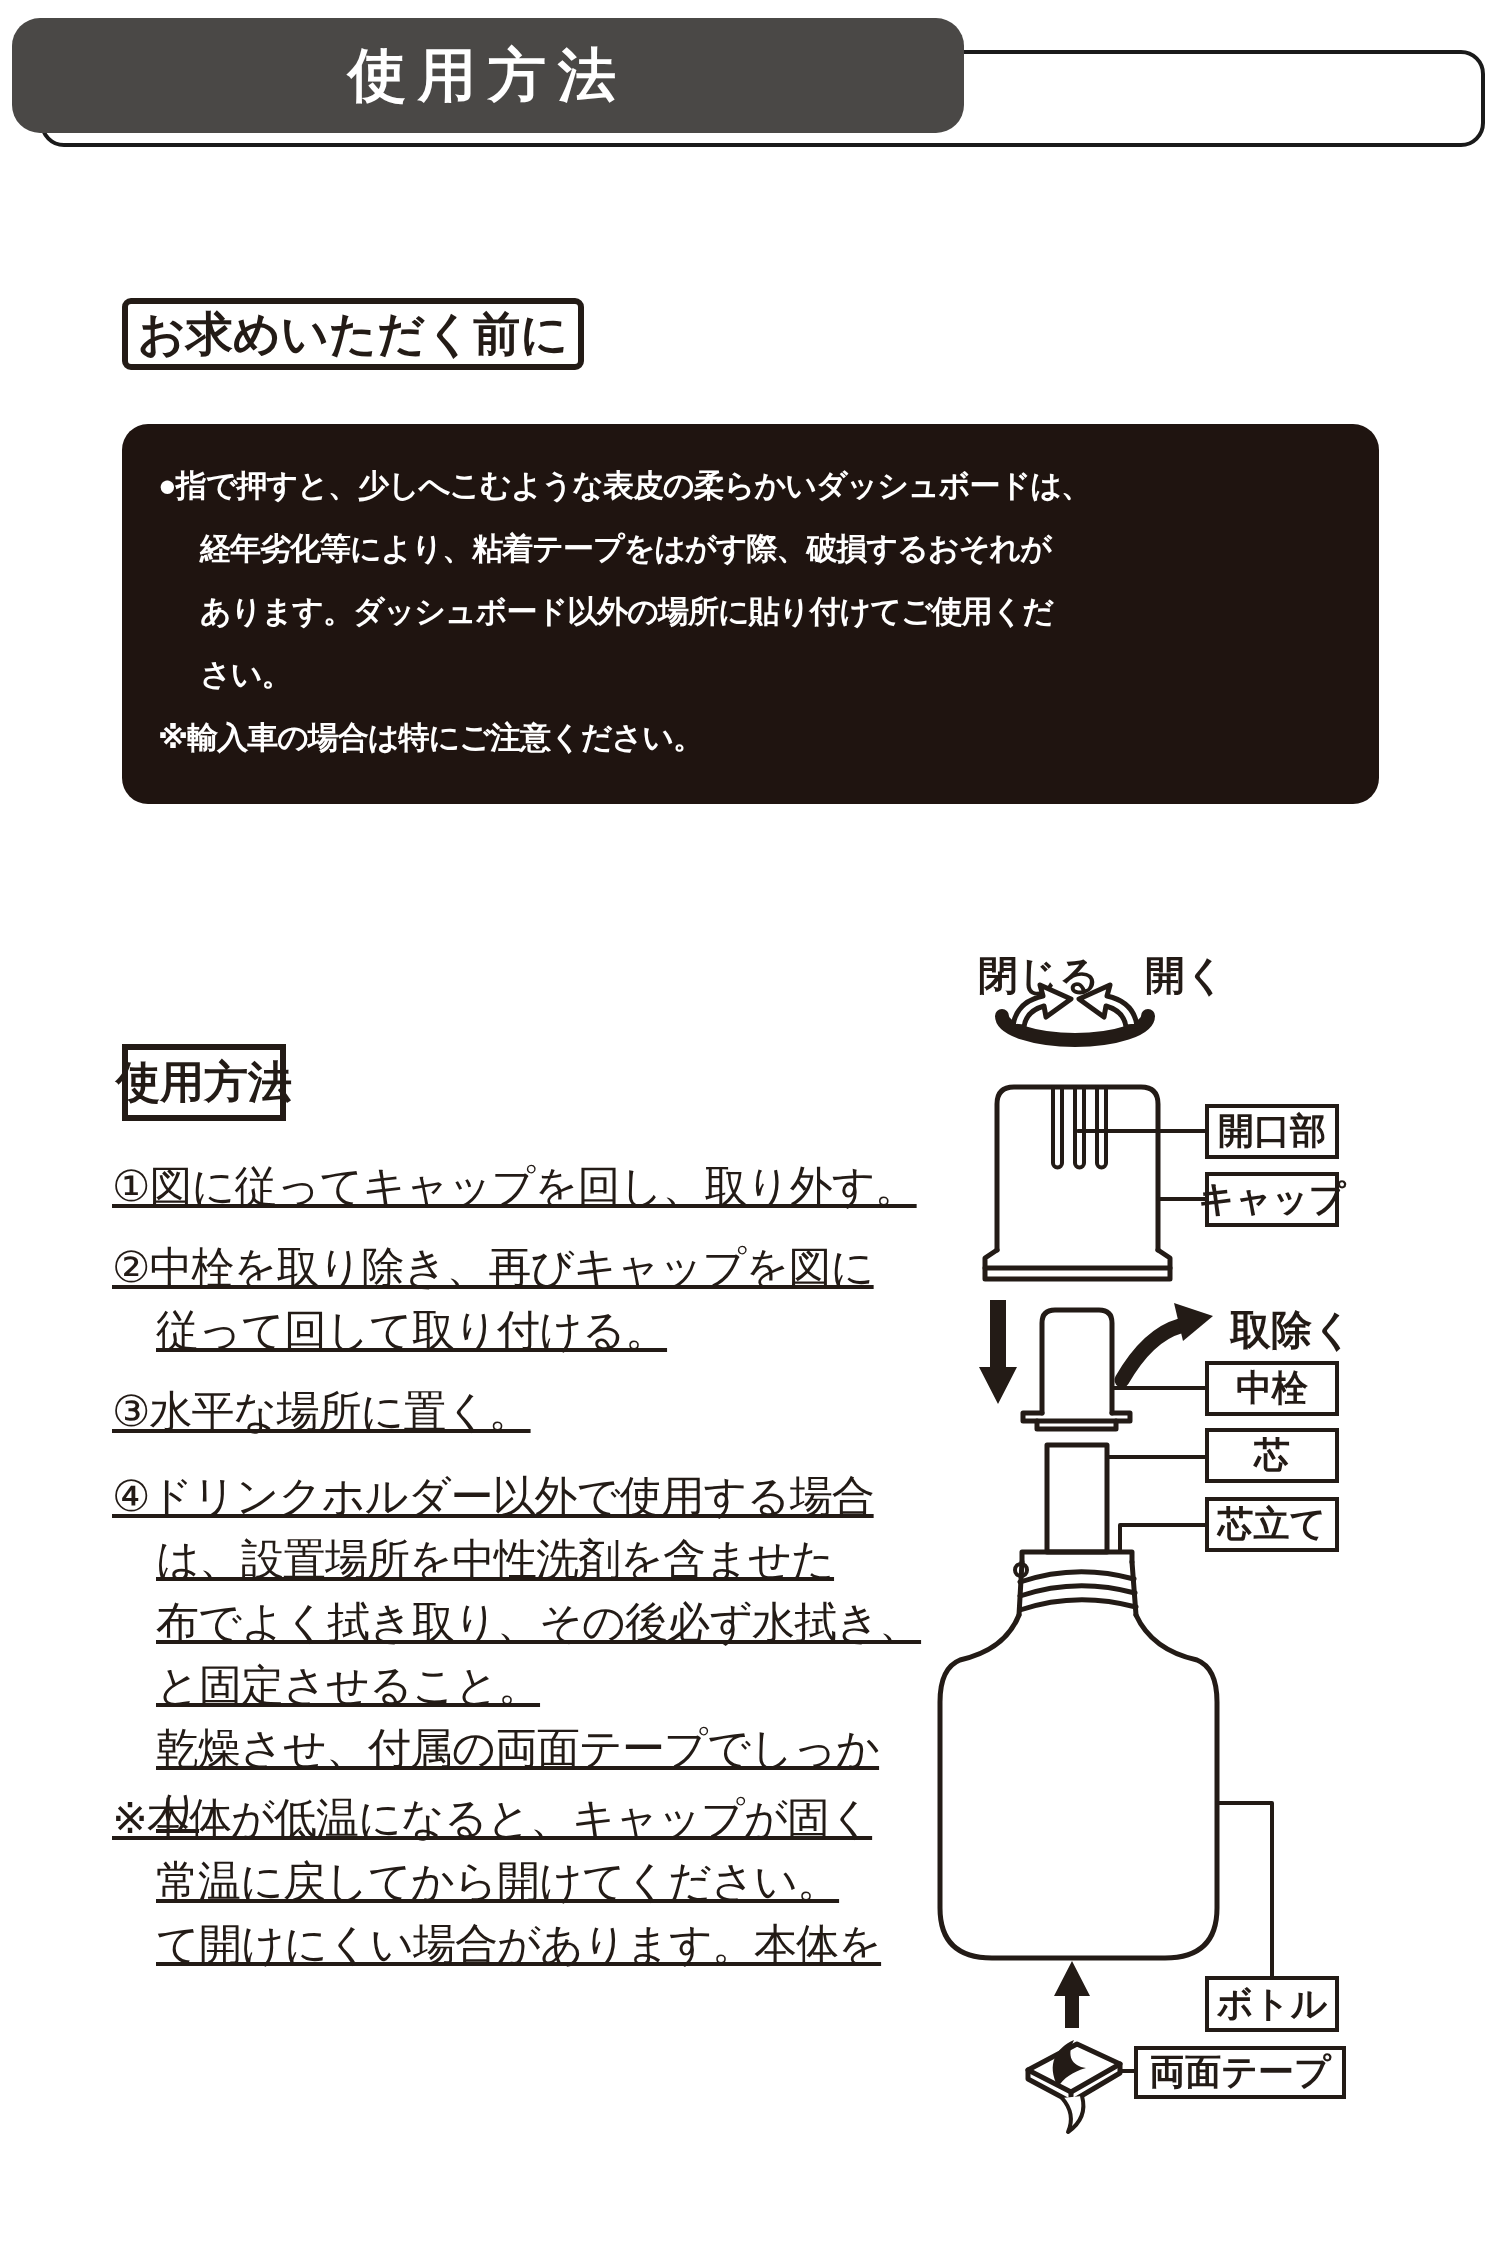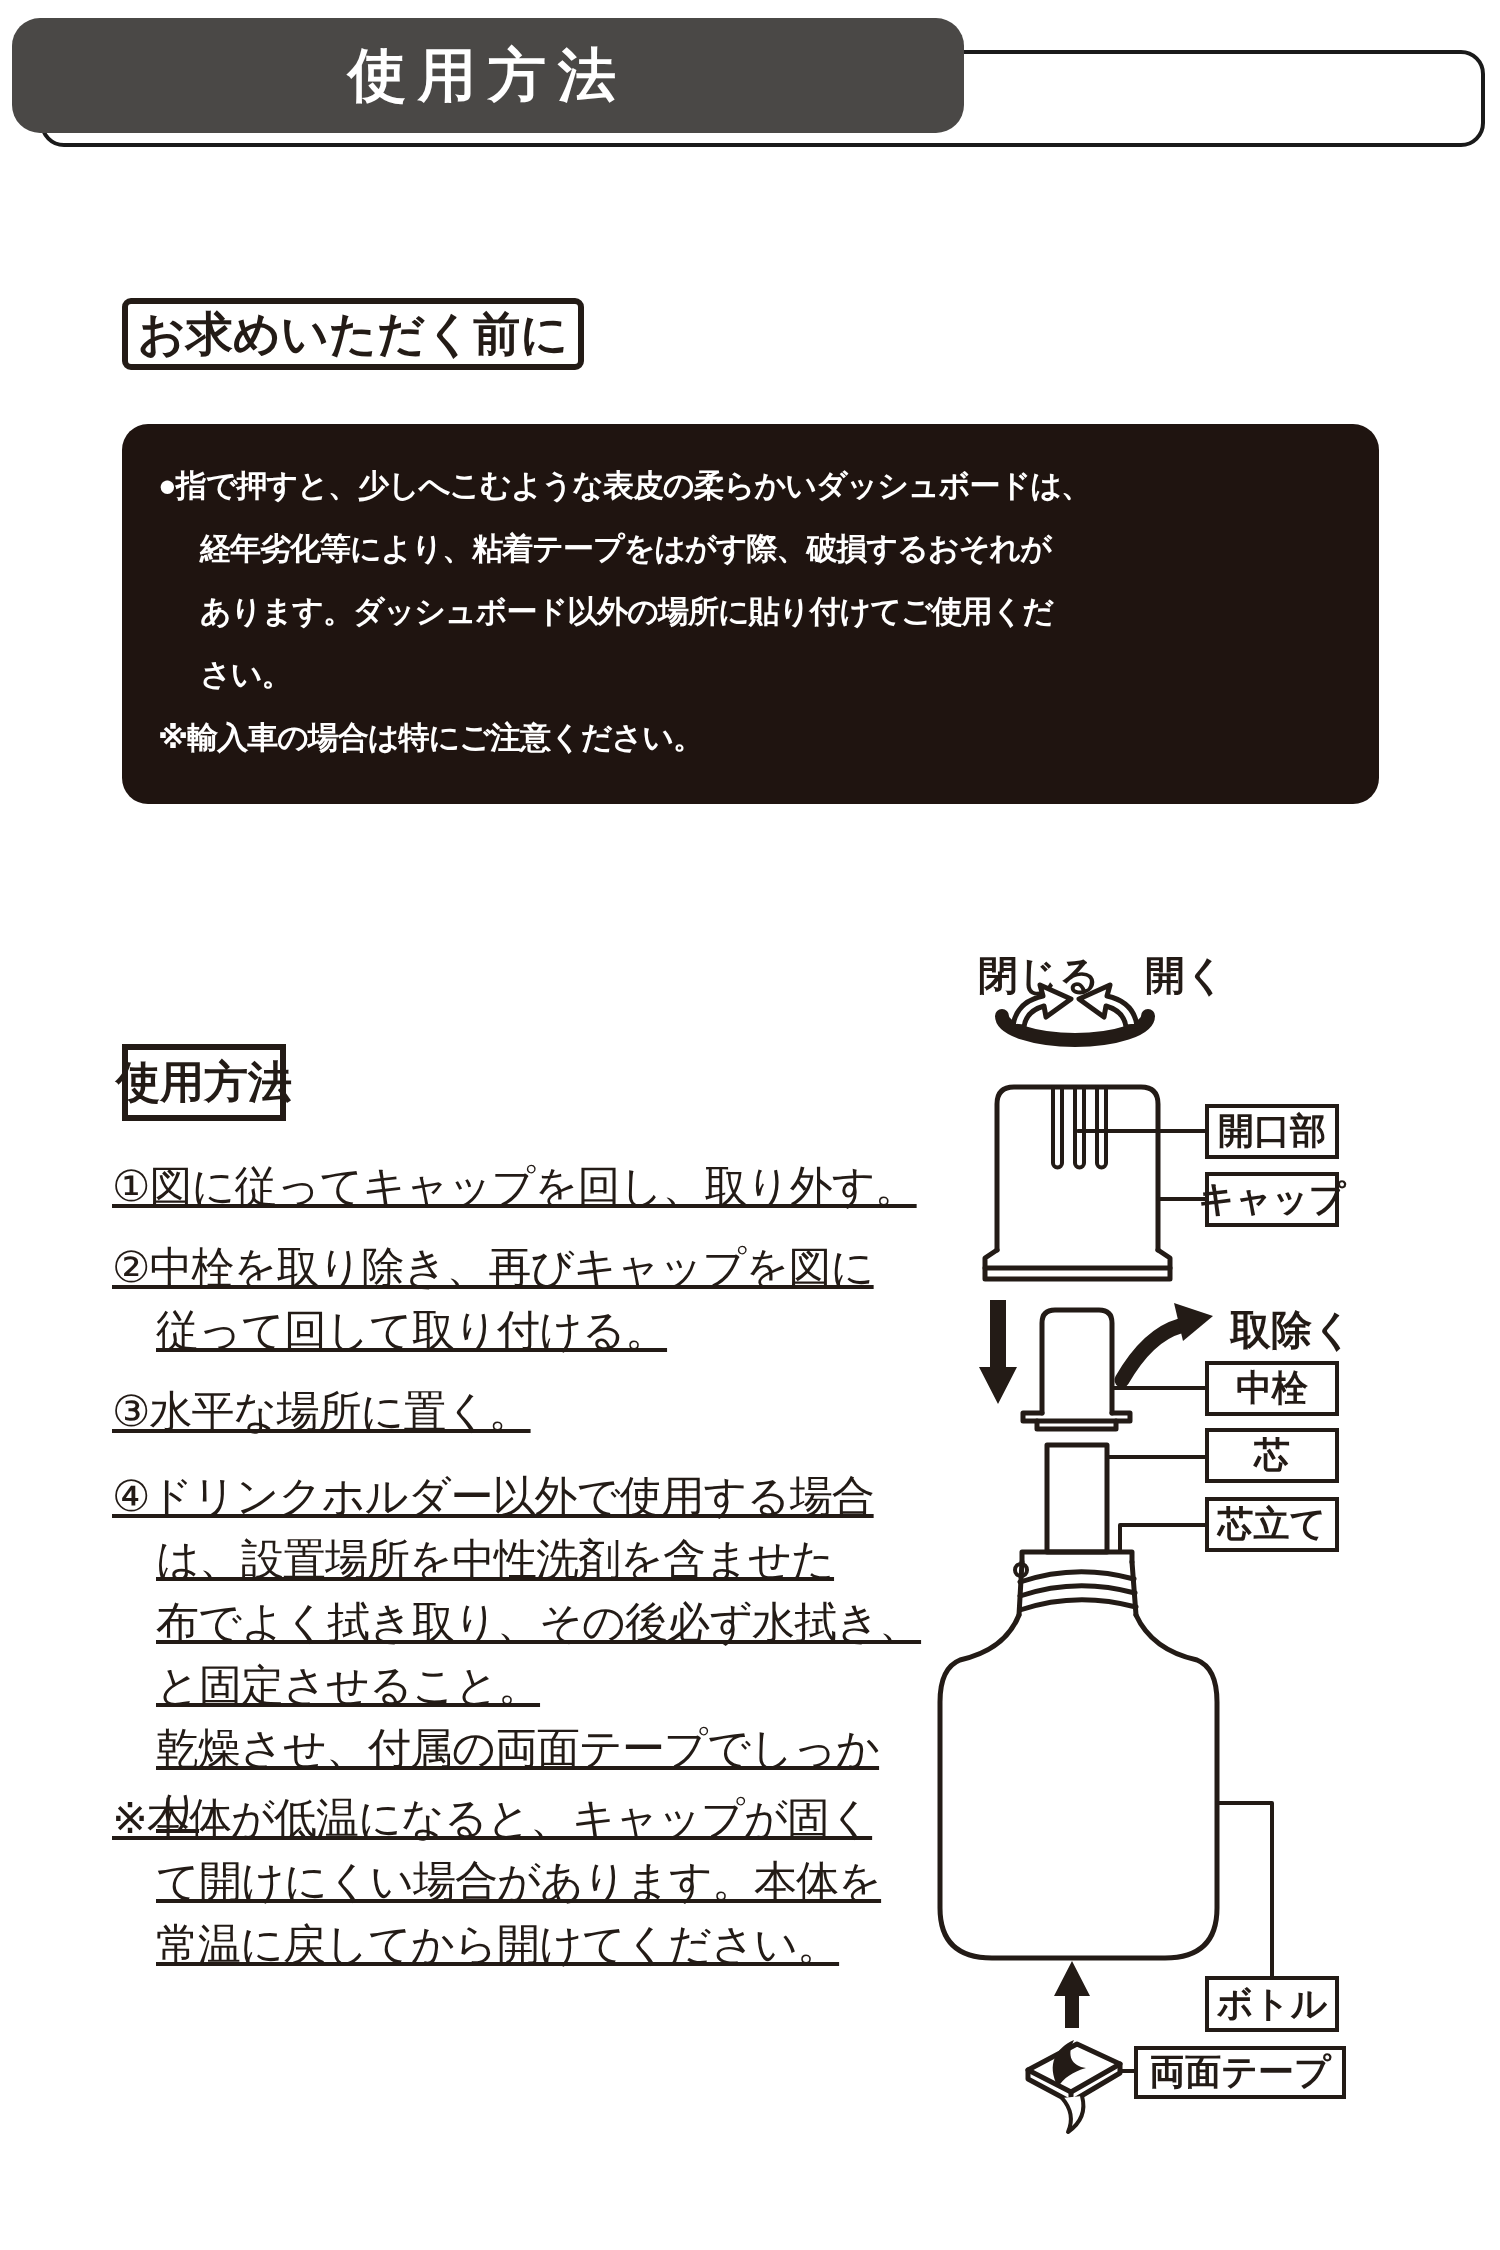--- a/index.html
+++ b/index.html
@@ -92,22 +92,22 @@
 </div>
 <div class="step s4">
   <div>④ドリンクホルダー以外で使用する場合</div>
   <div class="cont">は、設置場所を中性洗剤を含ませた</div>
   <div class="cont">布でよく拭き取り、その後必ず水拭き、</div>
   <div class="cont">と固定させること。</div>
   <div class="cont">乾燥させ、付属の両面テープでしっかり</div>
 </div>
 <div class="step s5">
   <div>※本体が低温になると、キャップが固く</div>
+  <div class="cont">常温に戻してから開けてください。</div>
   <div class="cont">て開けにくい場合があります。本体を</div>
-  <div class="cont">常温に戻してから開けてください。</div>
 </div>
 
 <div class="abs rot-labels">
   <span>閉じる</span>
   <span>開く</span>
 </div>
 <div class="abs remove-label">取除く</div>
 
 <svg class="abs" style="left:900px;top:940px;width:600px;height:1210px" viewBox="900 940 600 1210" xmlns="http://www.w3.org/2000/svg">
   <g stroke="#231b16" fill="none" stroke-width="5" stroke-linejoin="round" stroke-linecap="round">

